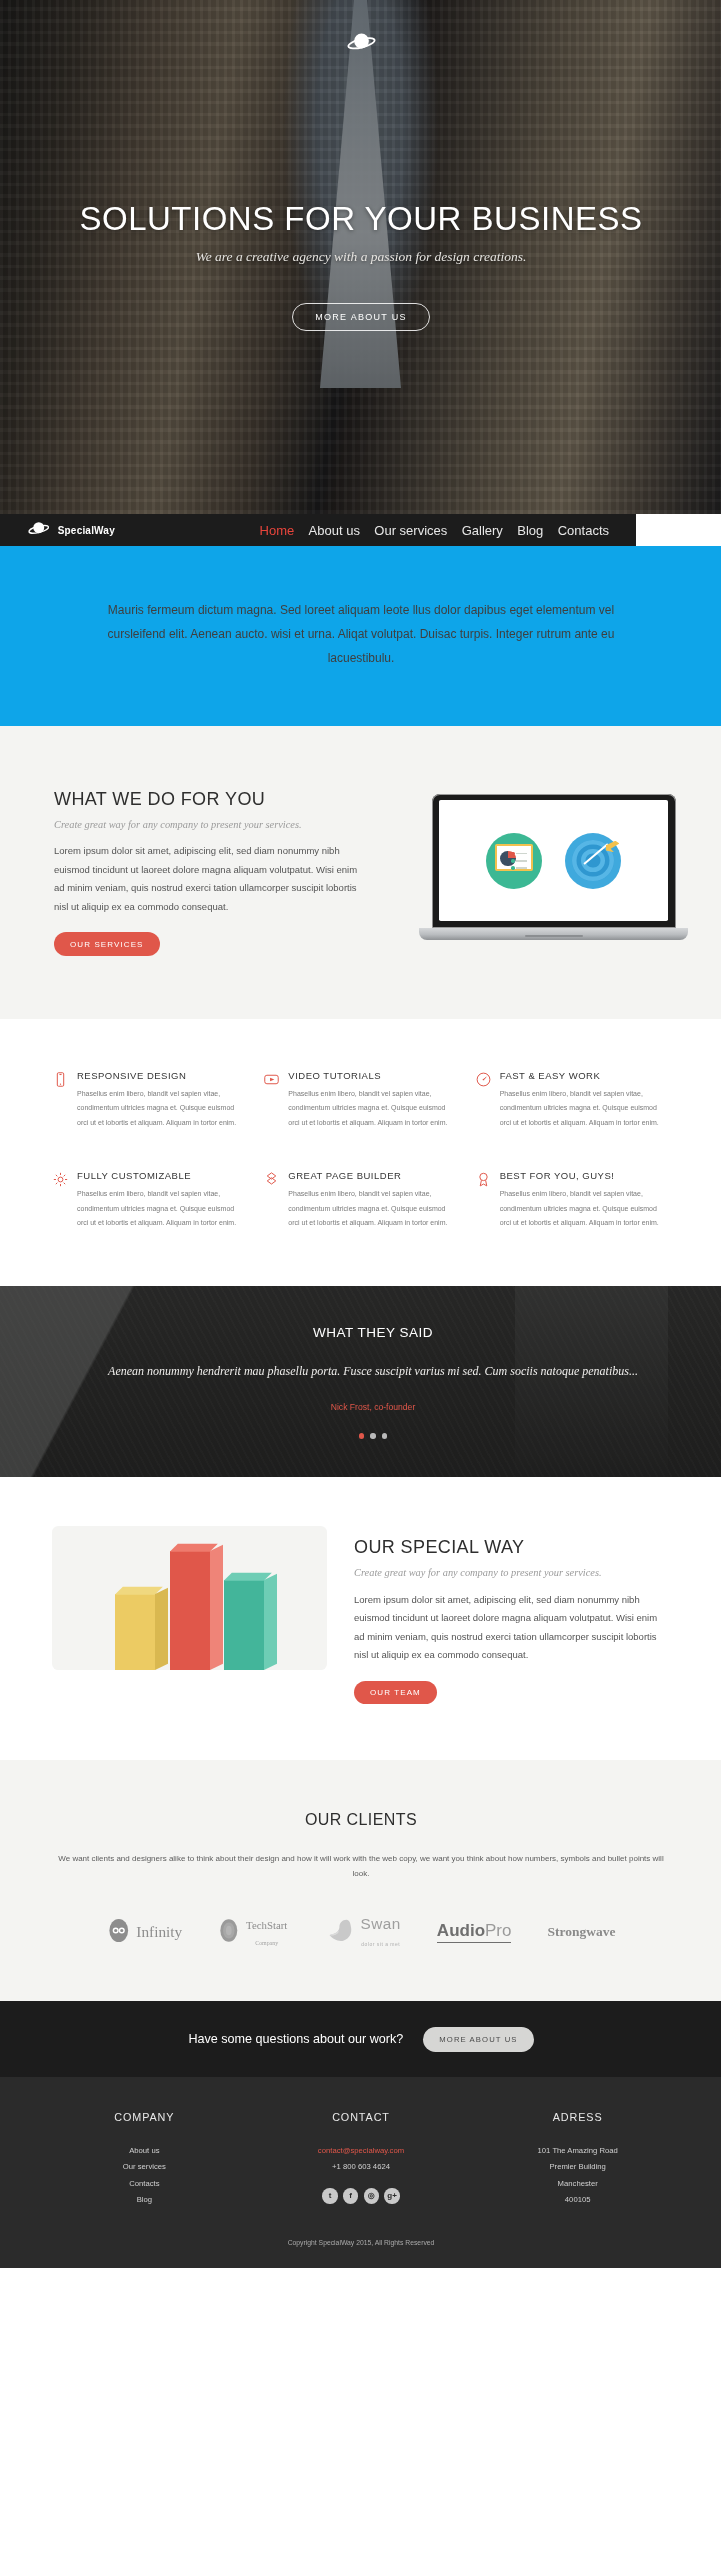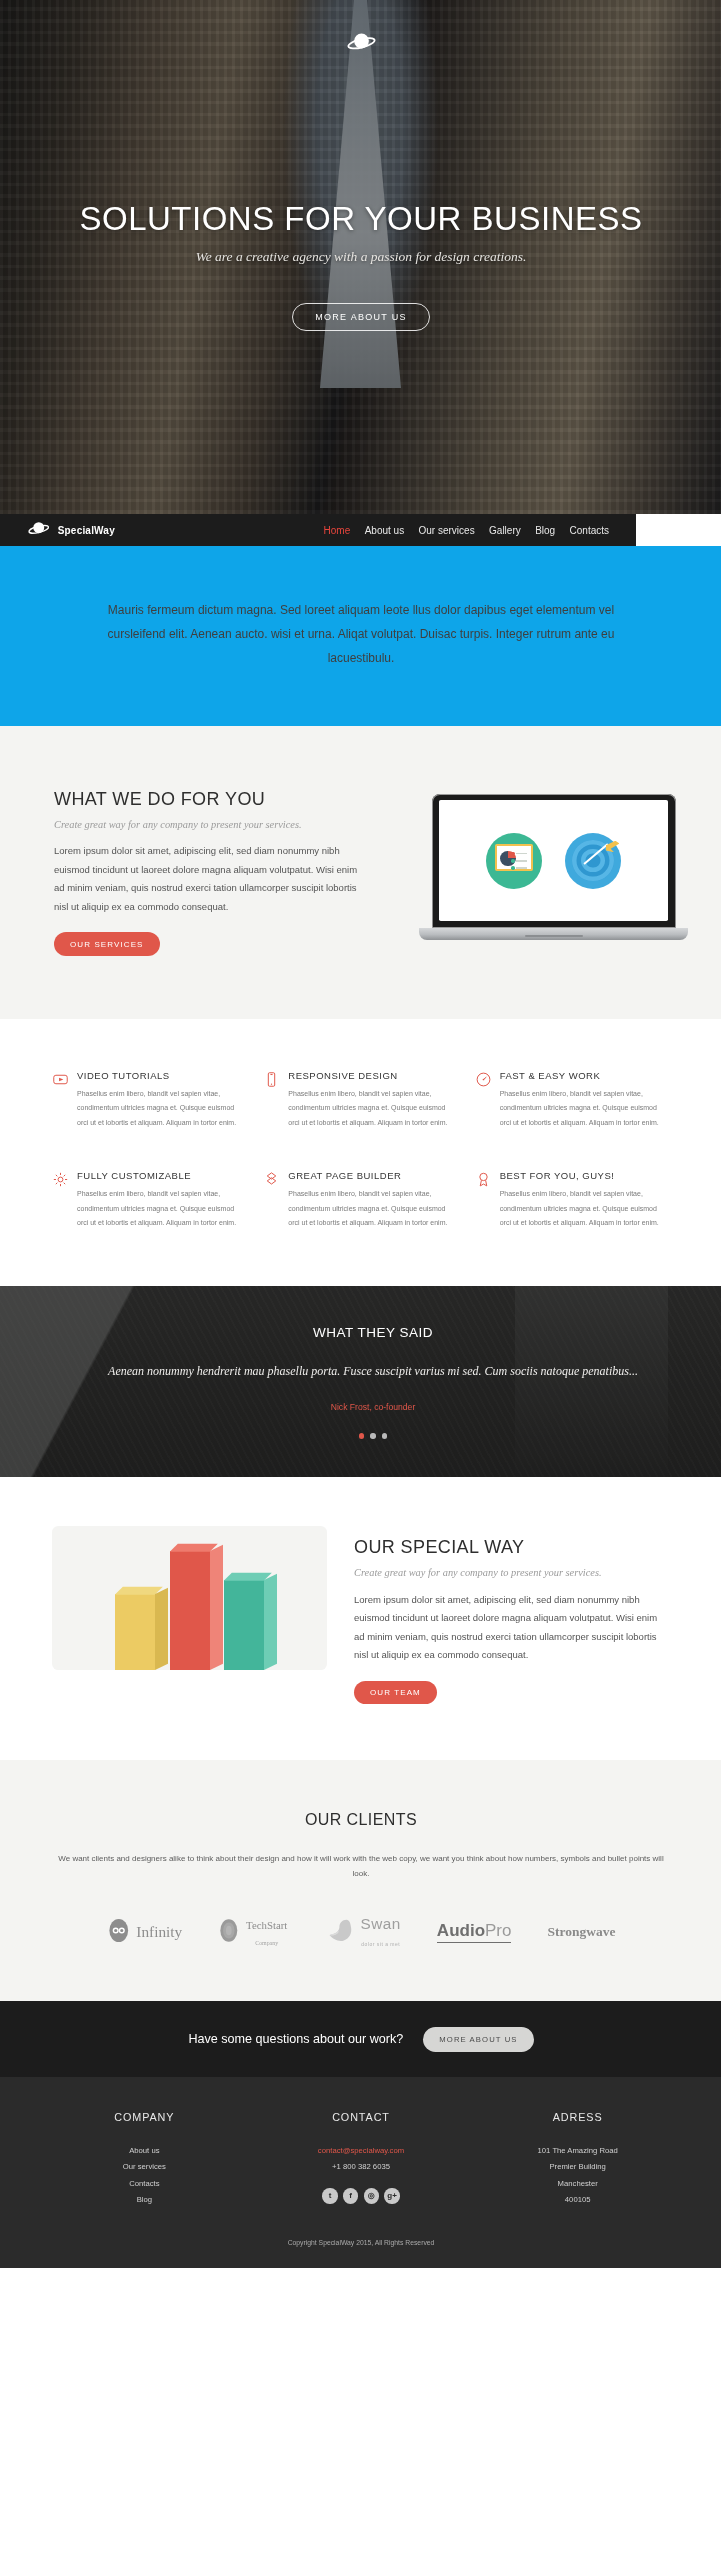--- a/index.html
+++ b/index.html
@@ -90,21 +90,21 @@
   
   .navbar {
     width: 636px; height: 32px;
     background: #1c1c1c;
     display: flex; align-items: center;
     padding: 0 27px;
   }
   .brand { display: flex; align-items: center; gap: 7.2px; }
   .brand-name { color: #fff; font-size: 10px; font-weight: bold; letter-spacing: 0.2px; }
   .nav-links { margin-left: auto; display: flex; align-items: center; gap: 14.4px; }
-  .nav-link { color: #e8e8e8; font-size: 10px; text-decoration: none; cursor: pointer; }
+  .nav-link { color: #e8e8e8; font-size: 13px; text-decoration: none; cursor: pointer; }
   .nav-link.active { color: #e8453c; }
 
   
   .intro { background: #0ea5e9; padding: 52px 0 56px; }
   .intro p {
     width: 559px; margin: 0 auto;
     text-align: center; font-size: 12px; line-height: 2.0; color: #3f3f3f;
   }
 
   
@@ -358,39 +358,39 @@
       </div>
     </div>
   </div>
 </section>
 
 <section class="features">
   <div class="feat-row">
     <div class="feat">
       <span class="feat-icon">
         <svg width="17" height="17" viewBox="0 0 24 24" fill="none" stroke="#e0574a" stroke-width="1.4">
-          <rect x="2.5" y="6" width="19" height="12" rx="3"></rect>
-            <polygon points="10,9.5 16,12 10,14.5" fill="#e0574a" stroke="none"></polygon>
+          <rect x="7.5" y="2.5" width="9" height="19" rx="1.6"></rect>
+            <circle cx="12" cy="18.6" r=".9" fill="#e0574a" stroke="none"></circle>
+          <line x1="10.5" y1="5" x2="13.5" y2="5"></line>
         </svg>
       </span>
       <div>
-        <div class="feat-title">VIDEO TUTORIALS</div>
+        <div class="feat-title">RESPONSIVE DESIGN</div>
         <div class="feat-text">Phasellus enim libero, blandit vel sapien vitae, condimentum ultricies magna et. Quisque euismod orci ut et lobortis et aliquam. Aliquam in tortor enim.</div>
       </div>
     </div>
     <div class="feat">
       <span class="feat-icon">
         <svg width="17" height="17" viewBox="0 0 24 24" fill="none" stroke="#e0574a" stroke-width="1.4">
-          <rect x="7.5" y="2.5" width="9" height="19" rx="1.6"></rect>
-            <circle cx="12" cy="18.6" r=".9" fill="#e0574a" stroke="none"></circle>
-          <line x1="10.5" y1="5" x2="13.5" y2="5"></line>
+          <rect x="2.5" y="6" width="19" height="12" rx="3"></rect>
+            <polygon points="10,9.5 16,12 10,14.5" fill="#e0574a" stroke="none"></polygon>
         </svg>
       </span>
       <div>
-        <div class="feat-title">RESPONSIVE DESIGN</div>
+        <div class="feat-title">VIDEO TUTORIALS</div>
         <div class="feat-text">Phasellus enim libero, blandit vel sapien vitae, condimentum ultricies magna et. Quisque euismod orci ut et lobortis et aliquam. Aliquam in tortor enim.</div>
       </div>
     </div>
     <div class="feat">
       <span class="feat-icon">
         <svg width="17" height="17" viewBox="0 0 24 24" fill="none" stroke="#e0574a" stroke-width="1.4">
           <circle cx="12" cy="12" r="9"></circle>
             <path d="M12 12 L16 8.6"></path>
             <circle cx="12" cy="12" r="1.2" fill="#e0574a" stroke="none"></circle>
         </svg>
@@ -547,21 +547,21 @@
         <a class="foot-item">About us</a>
         <a class="foot-item">Our services</a>
         <a class="foot-item">Contacts</a>
         <a class="foot-item">Blog</a>
       </div>
     </div>
     <div class="foot-col">
       <div class="foot-h">CONTACT</div>
       <div class="foot-list">
         <a class="foot-mail">contact@specialway.com</a>
-        <a class="foot-item">+1 800 382 6035</a>
+        <a class="foot-item">+1 800 603 4624</a>
       </div>
       <div class="socials">
         <span class="soc">t</span>
         <span class="soc">f</span>
         <span class="soc">◎</span>
         <span class="soc">g+</span>
       </div>
     </div>
     <div class="foot-col">
       <div class="foot-h">ADRESS</div>

